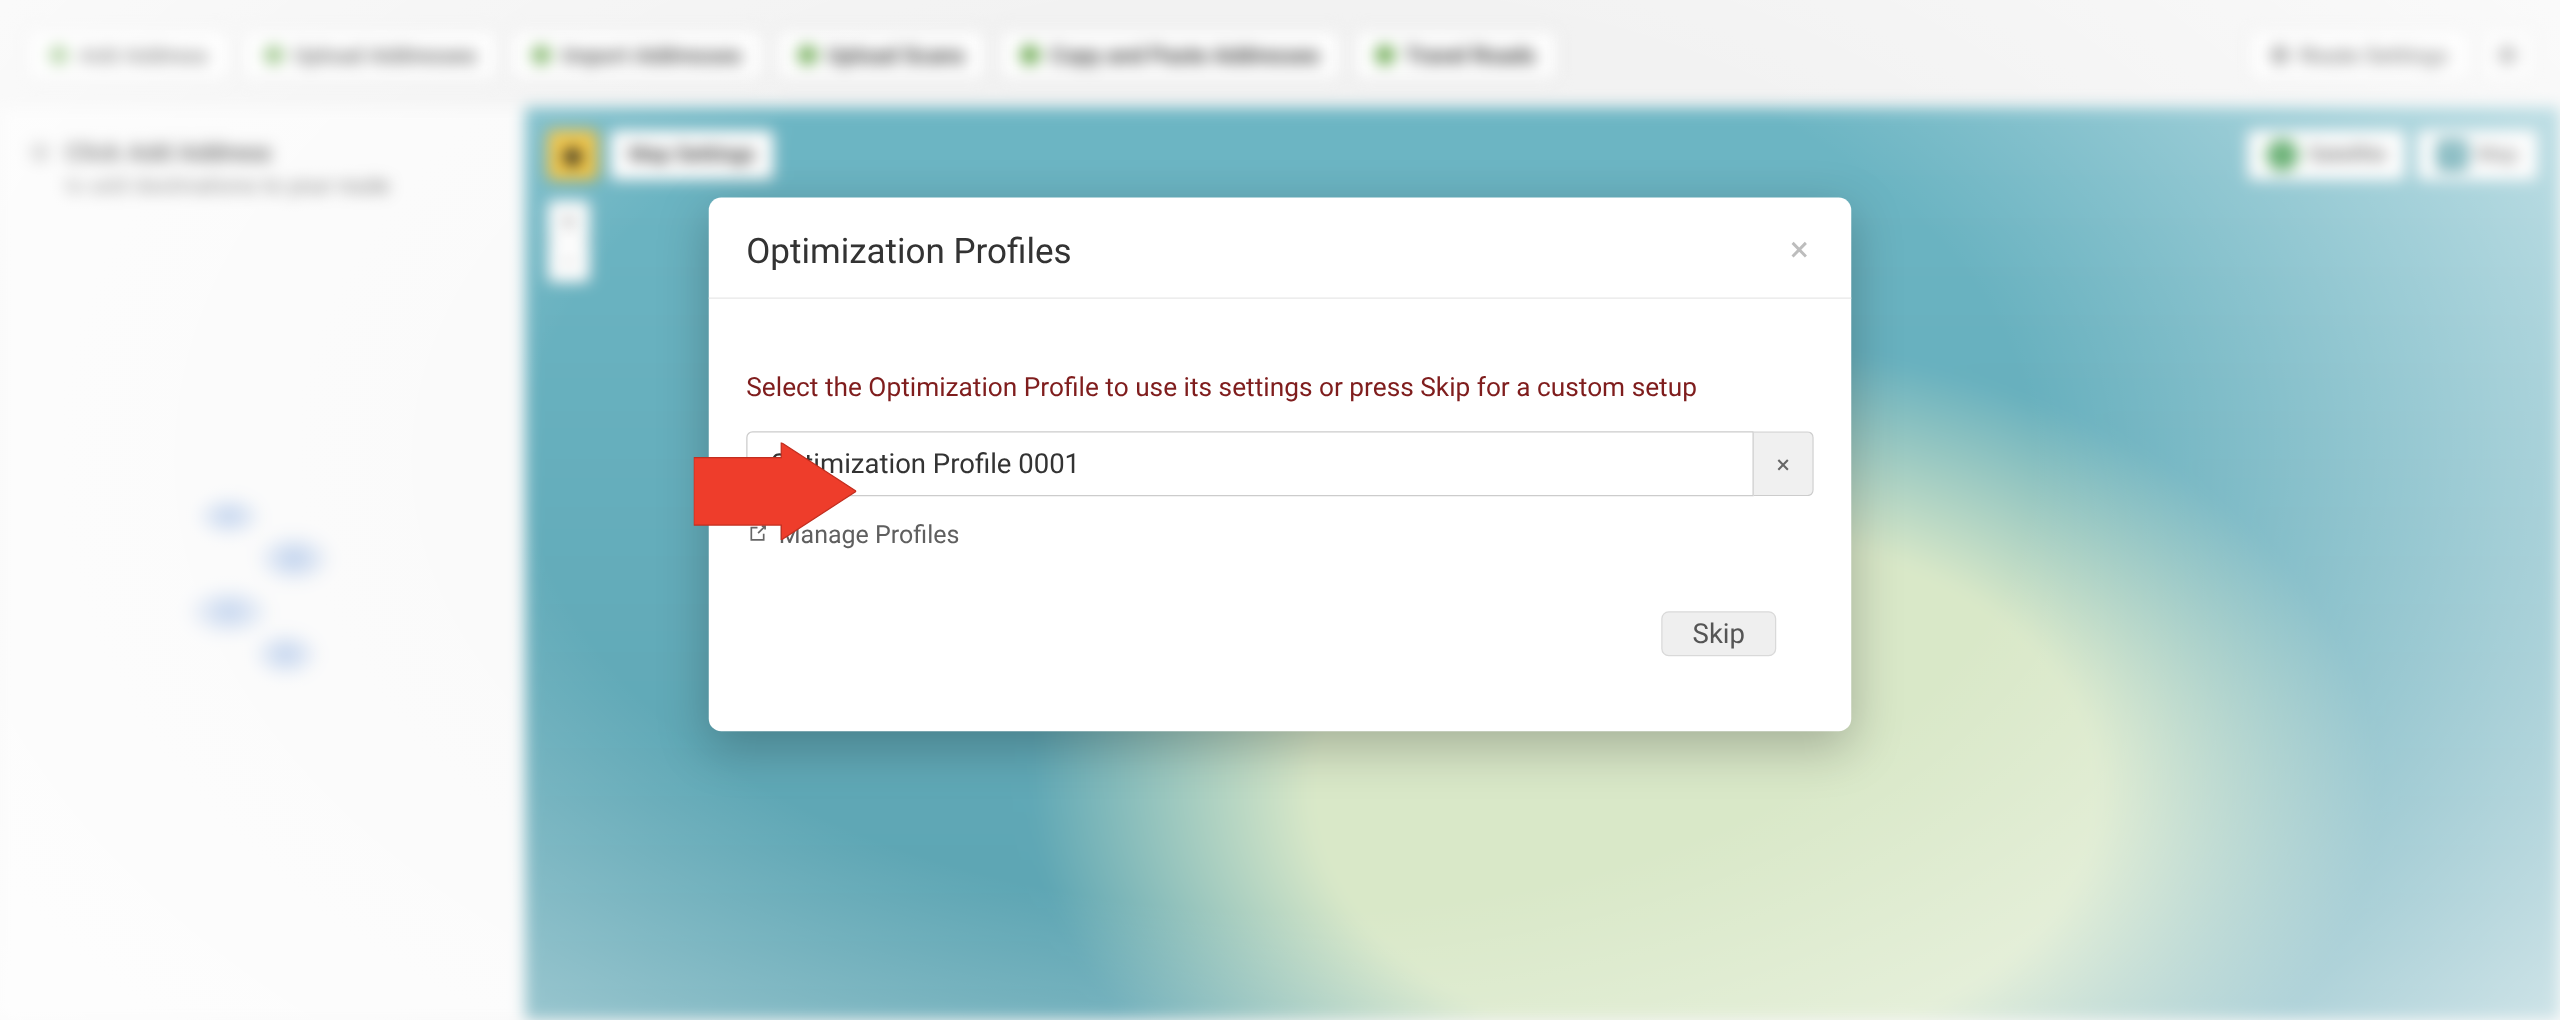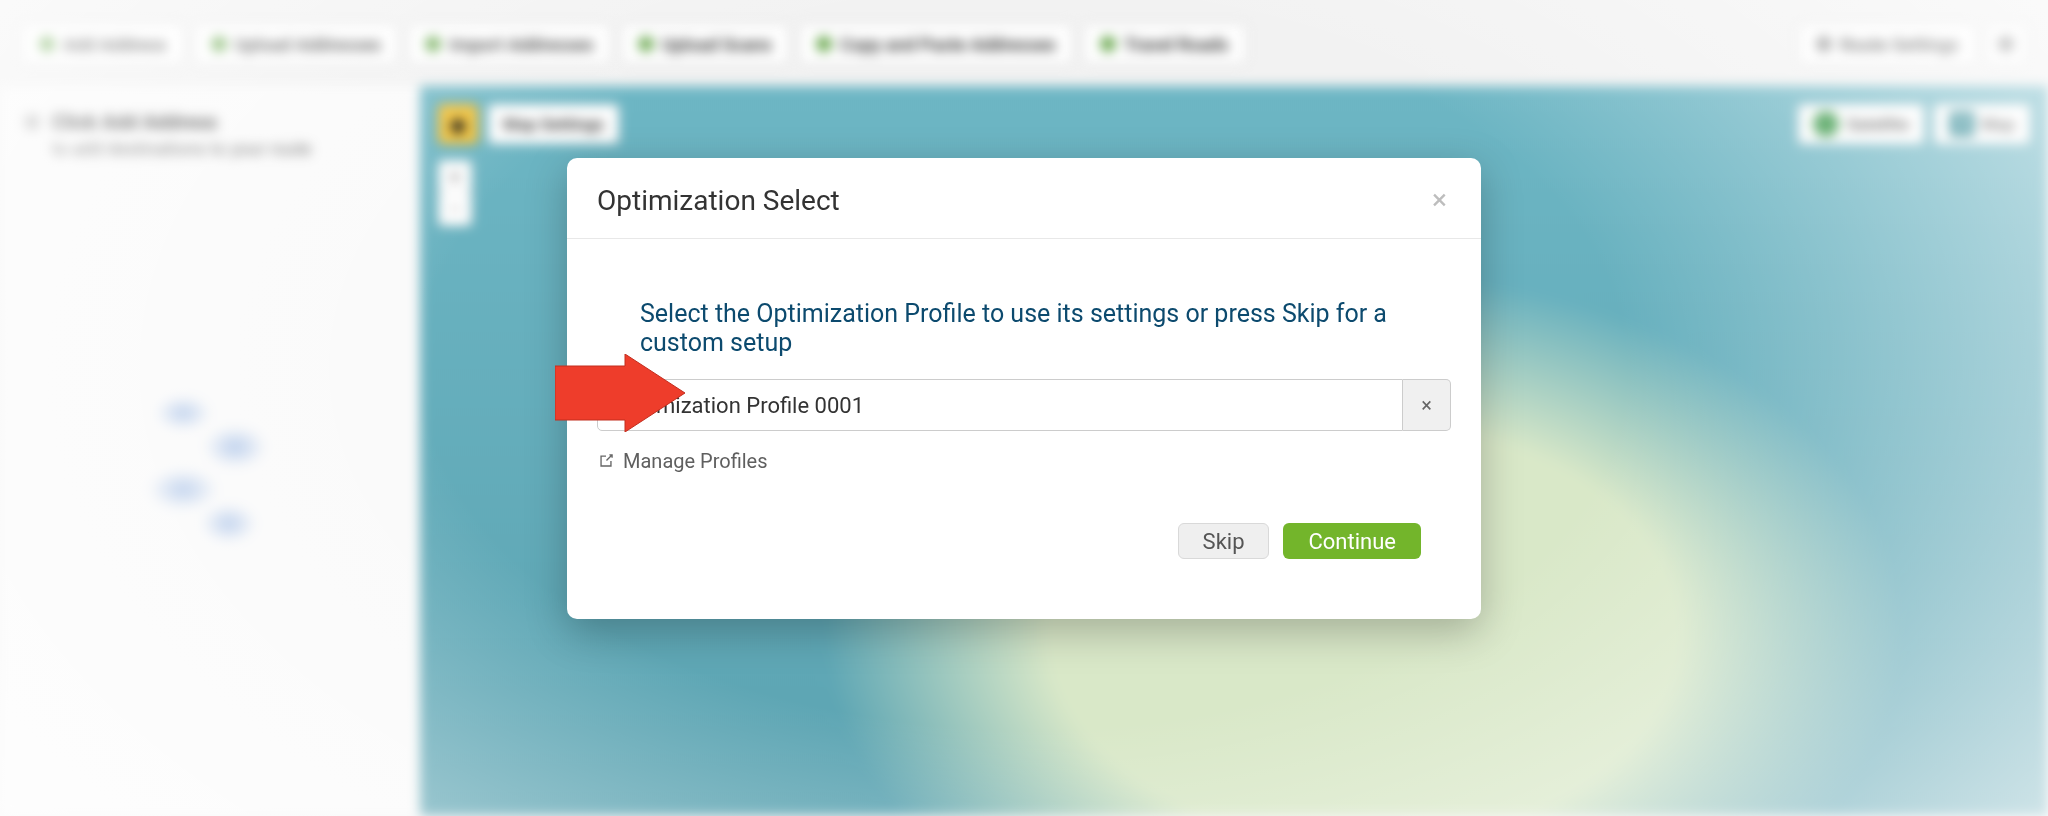--- a/index.html
+++ b/index.html
@@ -47,21 +47,21 @@
   .vignette { position:absolute; inset:0; pointer-events:none;
     background: radial-gradient(ellipse 1500px 900px at 50% 45%, transparent 40%, rgba(255,255,255,0.95) 100%); }
 
   
   .modal-overlay { position:absolute; inset:0; display:flex; align-items:flex-start; justify-content:center; }
   .modal { margin-top: 158px; width: 914px; background:#fff; border-radius:10px; box-shadow: 0 12px 40px rgba(0,0,0,0.25); position:relative; }
   .modal-header { padding: 24px 30px 20px; border-bottom: 1px solid #e8e8e8; display:flex; align-items:center; }
   .modal-title { font-size: 28px; font-weight: 400; color:#333; }
   .modal-close { margin-left:auto; font-size:28px; color:#bdbdbd; cursor:pointer; line-height:1; padding:4px; }
   .modal-body { padding: 60px 30px 30px; }
-  .modal-desc { font-size: 25px; color:#0c4a6e; margin-bottom: 22px; margin-left: 43px; }
+  .modal-desc { font-size: 21px; color:#7f1d1d; margin-bottom: 22px; }
   .profile-row { display:flex; }
   .profile-select { flex:1; height:52px; border:1px solid #ccc; border-radius:5px 0 0 5px; padding: 0 18px; display:flex; align-items:center; font-size:22px; color:#333; background:#fff; cursor:pointer; position:relative; }
   .profile-clear { width:48px; height:52px; border:1px solid #ccc; border-left:none; border-radius:0 5px 5px 0; background:#f0f0f0; display:flex; align-items:center; justify-content:center; font-size:20px; color:#666; cursor:pointer; }
   .manage-row { margin-top: 18px; display:flex; align-items:center; gap:8px; }
   .ext-icon { width:18px; height:18px; display:inline-block; }
   .manage-link { font-size:20px; color:#5f5f5f; cursor:pointer; }
   .modal-footer { padding: 0 30px 30px; display:flex; justify-content:flex-end; gap:14px; margin-top: 50px; }
   .btn { height:36px; padding: 0 24px; border-radius:6px; font-size:22px; display:inline-flex; align-items:center; justify-content:center; cursor:pointer; border:1px solid transparent; }
   .btn-skip { background:#efefef; border-color:#d9d9d9; color:#555; }
   .btn-continue { background:#73b52b; color:#fff; }
@@ -144,21 +144,21 @@
           </div>
       </div>
     </div>
   </div>
 
   <div class="vignette"></div>
 
   <div class="modal-overlay">
     <div class="modal">
       <div class="modal-header">
-        <div class="modal-title">Optimization Select</div>
+        <div class="modal-title">Optimization Profiles</div>
         <div class="modal-close">
           <span>×</span>
         </div>
       </div>
       <div class="modal-body">
         <div class="modal-desc">Select the Optimization Profile to use its settings or press Skip for a custom setup</div>
         <div class="profile-row">
           <div class="profile-select">
             <span>Optimization Profile 0001</span>
           </div>
@@ -171,23 +171,20 @@
             <svg viewBox="0 0 16 16" width="18" height="18">
                 <path fill="#666" d="M11 2h3v3h-1.2V4.05L8.85 8 8 7.15 11.95 3.2H11V2zM3 3h5v1.2H4.2v7.6h7.6V8H13v5H3V3z"></path>
               </svg>
           </span>
           <span class="manage-link">Manage Profiles</span>
         </div>
         <div class="modal-footer">
           <div class="btn btn-skip">
             <span>Skip</span>
           </div>
-          <div class="btn btn-continue">
-            <span>Continue</span>
-          </div>
         </div>
       </div>
     </div>
   </div>
 
   <div class="arrow-ann">
     <svg width="130" height="78" viewBox="0 0 130 78">
       <polygon points="0,12 70,12 70,0 130,39 70,78 70,66 0,66" fill="#ee3d2b" stroke="#c22e1f" stroke-width="1"></polygon>
     </svg>
   </div>

